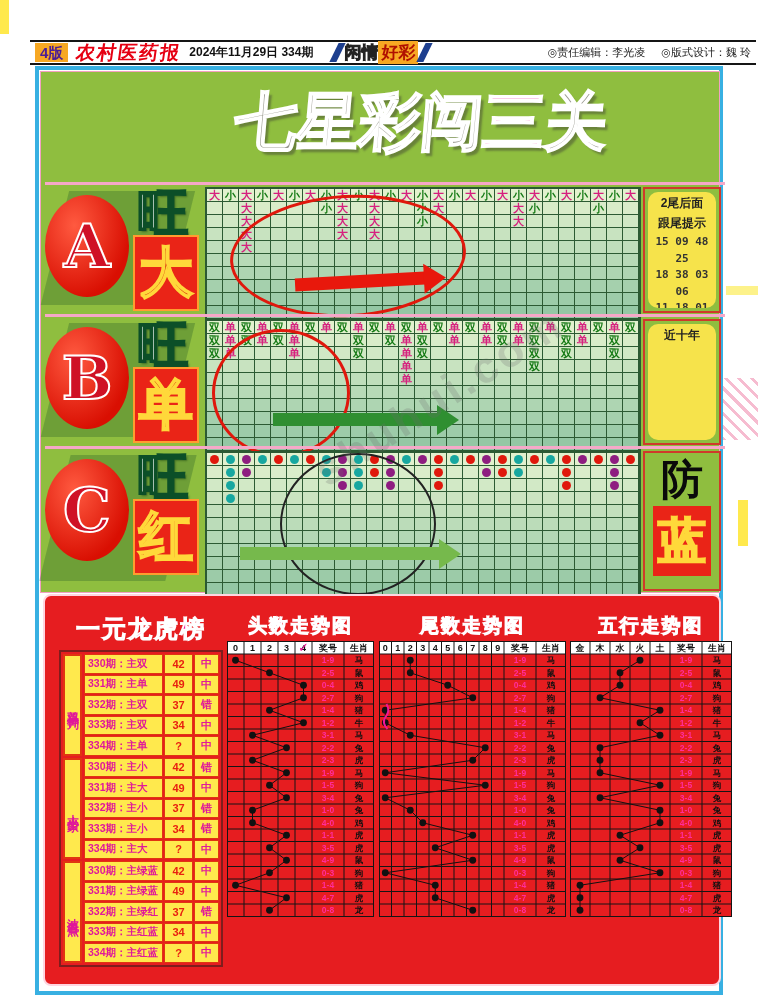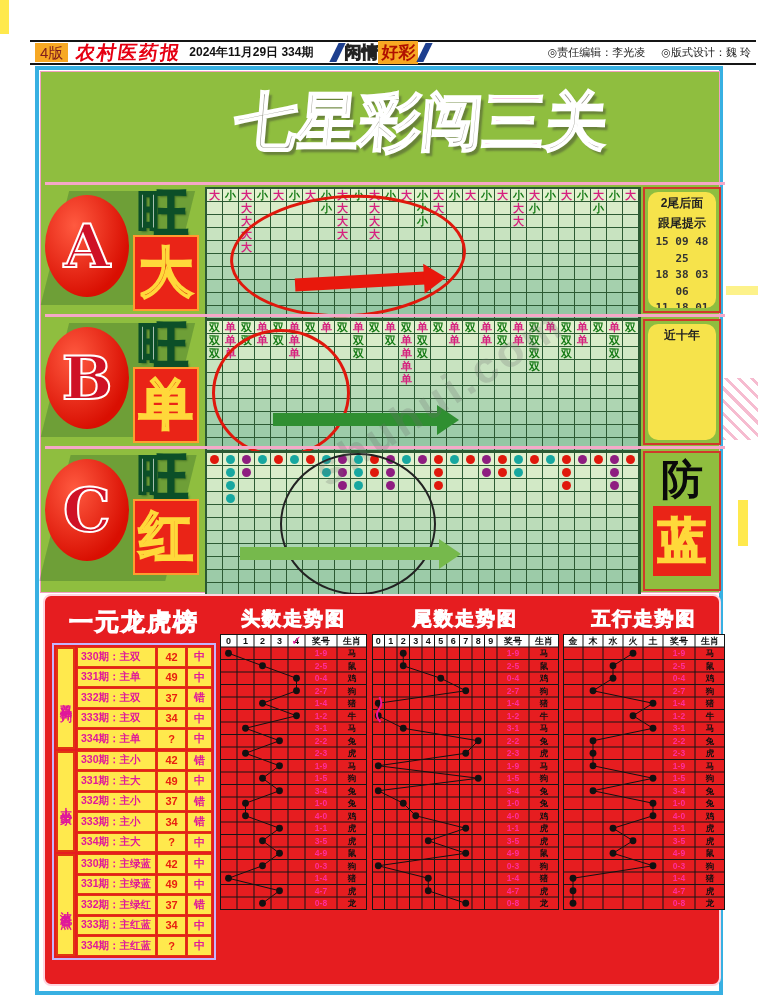--- a/index.html
+++ b/index.html
@@ -11,21 +11,21 @@
       background:repeating-linear-gradient(45deg,#f6bcd0 0 3px,#fff 3px 9px)}
   .deco-bar2{position:absolute;right:10px;top:500px;width:10px;height:46px;background:#ffe94d}
 
   .result-line{position:absolute;left:12px;top:5px;font-size:29px;font-weight:bold;color:#e8231a;white-space:nowrap;
     text-shadow:2px 0 0 #6d1510,-2px 0 0 #6d1510,0 2px 0 #6d1510,0 -2px 0 #6d1510,
       2px 2px 0 #6d1510,-2px -2px 0 #6d1510,2px -2px 0 #6d1510,-2px 2px 0 #6d1510,4px 4px 1px #b26}
 
   .masthead{position:absolute;left:30px;top:40px;width:726px;height:25px;background:#fff;
     border-top:2px solid #151515;border-bottom:2px solid #151515;box-sizing:border-box;
     display:flex;align-items:center;gap:8px;padding:0 5px}
-  .edition{background:#f7a823;color:#7f1d1d;font-weight:normal;font-size:15px;padding:0 5px;height:19px;line-height:19px}
+  .edition{background:#f7a823;color:#4c1d95;font-weight:bold;font-size:15px;padding:0 5px;height:19px;line-height:19px}
   .paper{color:#e60012;font-weight:bold;font-size:19px;letter-spacing:2px;transform:skewX(-8deg);
     font-family:"DejaVu Serif","Liberation Serif",serif;white-space:nowrap}
   .mh-date{font-size:12px;font-weight:bold;color:#111;white-space:nowrap}
   .colname{display:flex;align-items:center;margin-left:10px}
   .colname .slash{width:7px;height:19px;background:#1d3f8f;transform:skewX(-26deg);margin:0 3px}
   .col1{font-size:17px;font-weight:bold;color:#fff;-webkit-text-stroke:1px #222;white-space:nowrap}
   .col2{font-size:17px;font-weight:bold;color:#b01000;background:#f7a823;padding:0 3px;white-space:nowrap}
   .credits{margin-left:auto;font-size:11px;color:#222;display:flex;gap:16px;white-space:nowrap}
 
   .frame{position:absolute;left:35px;top:66px;width:688px;height:929px;border:4px solid #38b0e2;
@@ -93,25 +93,25 @@
   .arrow .head{position:absolute;right:-21px;top:50%;transform:translateY(-50%);width:0;height:0;
     border-left:22px solid var(--c);border-top:15px solid transparent;border-bottom:15px solid transparent}
   #secA .arrow{--c:#e8180c;left:250px;top:90px;width:130px;transform:rotate(-3deg)}
   #secB .arrow{--c:#2f8f31;left:228px;top:96px;width:165px}
   #secC .arrow{--c:#76b94c;left:195px;top:98px;width:200px}
 
   .wm{position:absolute;left:255px;top:300px;font-size:44px;font-weight:bold;
     color:rgba(110,110,110,.24);transform:rotate(-33deg);letter-spacing:4px;z-index:9;pointer-events:none}
 
   .bottom{position:absolute;left:4px;top:524px;width:678px;height:392px;background:#e61d20;
-    border-radius:8px;box-sizing:border-box;display:flex;padding:7px;gap:2px;border:2px solid #ffd5e0}
+    border-radius:8px;box-sizing:border-box;display:flex;padding:14px;gap:2px;border:2px solid #ffd5e0}
   .lvb{width:164px;flex:none}
   .lvb-title{font-size:24px;font-weight:bold;color:#f0169a;-webkit-text-stroke:1px #fff;
     text-align:center;letter-spacing:2px;margin:3px 0 5px;white-space:nowrap}
-  .dtable{border:2px solid #c4b5fd;padding:1px;background:#e61d20}
+  .dtable{border:2px solid #7f1d1d;padding:1px;background:#e61d20}
   .dgroup{display:flex}
   .glabel{width:19px;margin:1px;background:#ffe94d;border:2px solid #e03511;box-sizing:border-box;
     writing-mode:vertical-rl;text-orientation:upright;display:flex;align-items:center;justify-content:center;
     font-size:12px;font-weight:bold;color:#e0189a;letter-spacing:2px}
   .grows{flex:1;min-width:0}
   .drow{display:flex;height:19.5px;margin:1px}
   .dcell{background:#ffe94d;border:1.5px solid #e03511;box-sizing:border-box;display:flex;
     align-items:center;justify-content:center;font-weight:bold}
   .dcell.c1{flex:1;font-size:10.5px;color:#e0189a;justify-content:flex-start;padding-left:3px;white-space:nowrap}
   .dcell.c2{width:29px;font-size:11px;color:#e82010;margin:0 1px}

